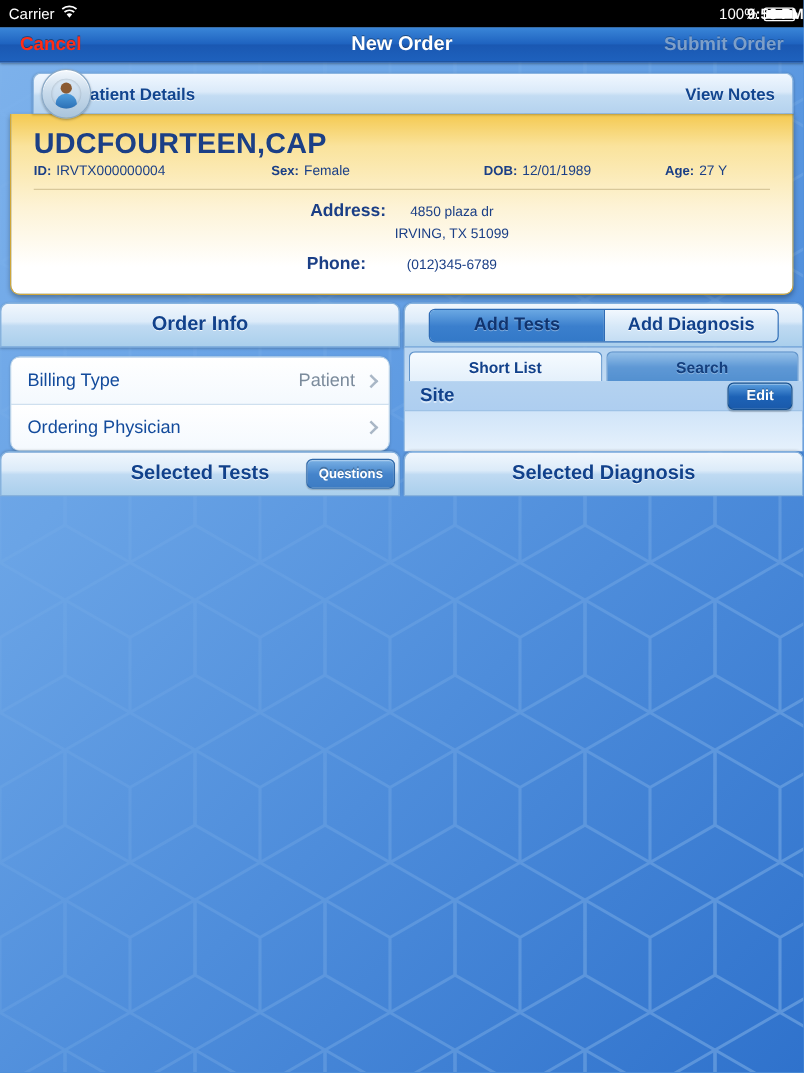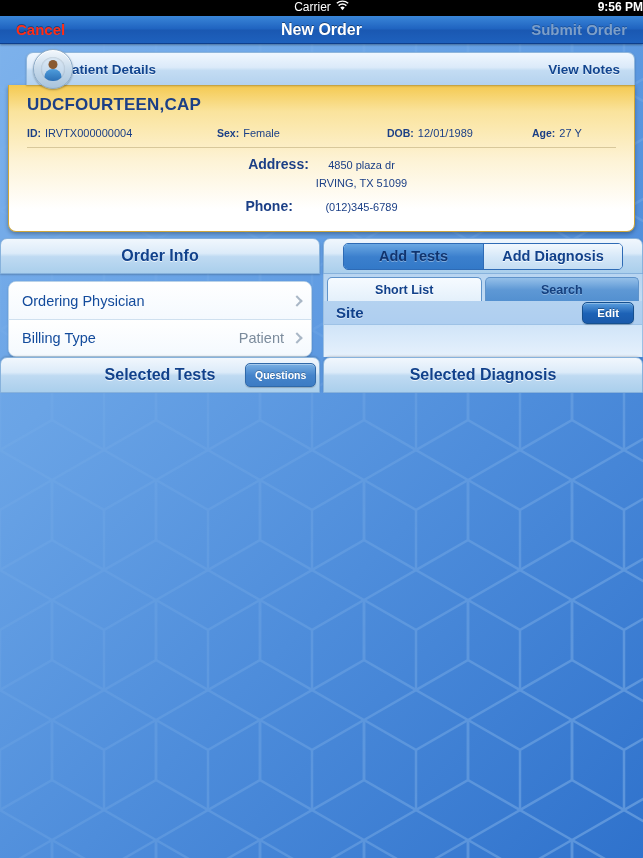--- a/index.html
+++ b/index.html
@@ -20,23 +20,23 @@
   }
   .hexlayer {
     position:absolute; inset:0;
     pointer-events:none;
     opacity:.55;
   }
 
   
   .statusbar {
     position:relative; z-index:5;
-    height:16px; background:#000; color:#fff;
+    height:22px; background:#000; color:#fff;
     display:flex; align-items:center; justify-content:space-between;
-    padding:0 7px; font-size:12px;flex-direction:column;
+    padding:0 7px; font-size:12px;
   }
   .sb-left, .sb-right { display:flex; align-items:center; gap:5px; }
   .sb-center { position:absolute; left:0; right:0; text-align:right; font-size:12px; font-weight:bold; }
   .sb-right { margin-left:auto; z-index:2; }
   .battery {
     width:25px; height:11px; border:1px solid #fff; border-radius:2px;
     position:relative; padding:1px;
   }
   .battery::after {
     content:""; position:absolute; right:-3px; top:3px;
@@ -121,22 +121,22 @@
   .patient-card {
     margin:0 0 0 0;
     border-radius:0 0 8px 8px;
     background:linear-gradient(to bottom, #f4c950 0%, #fae39c 18%, #fdf3d6 52%, #ffffff 85%, #ffffff 100%);
     border:1px solid #cfa63a;
     border-top:none;
     padding:10px 18px 12px 18px;
     box-shadow:0 2px 4px rgba(0,0,0,.3);
   }
   .pc-name {
-    color:#1b3f86; font-size:17px; font-weight:bold; letter-spacing:.2px;
-    margin-bottom:12px;
+    color:#1b3f86; font-size:23px; font-weight:bold; letter-spacing:.2px;
+    margin-bottom:3px;
   }
   .pc-meta {
     display:flex; align-items:baseline;
     font-size:11px; color:#1b3f86;
     padding-bottom:8px;
     border-bottom:1px solid #d8c89a;
   }
   .pc-meta .field { display:flex; gap:4px; align-items:baseline; }
   .pc-meta .k { font-weight:bold; font-size:10.5px; }
   .pc-meta .v { font-weight:normal; font-size:11px; }
@@ -396,27 +396,27 @@
 
   <div class="panels">
 
     <div class="col left">
       <div class="panel-bar">
         <span class="ptitle">Order Info</span>
       </div>
       <div class="body">
         <div class="listcard">
           <div class="lrow">
-            <span class="lk">Ordering Physician</span>
-            <span class="lv"></span>
+            <span class="lk">Billing Type</span>
+            <span class="lv">Patient</span>
             <span class="chev"></span>
           </div>
           <div class="lrow">
-            <span class="lk">Billing Type</span>
-            <span class="lv">Patient</span>
+            <span class="lk">Ordering Physician</span>
+            <span class="lv"></span>
             <span class="chev"></span>
           </div>
         </div>
       </div>
     </div>
 
     <div class="col right">
       <div class="panel-bar">
         <div class="seg">
           <div class="segbtn on">Add Tests</div>

